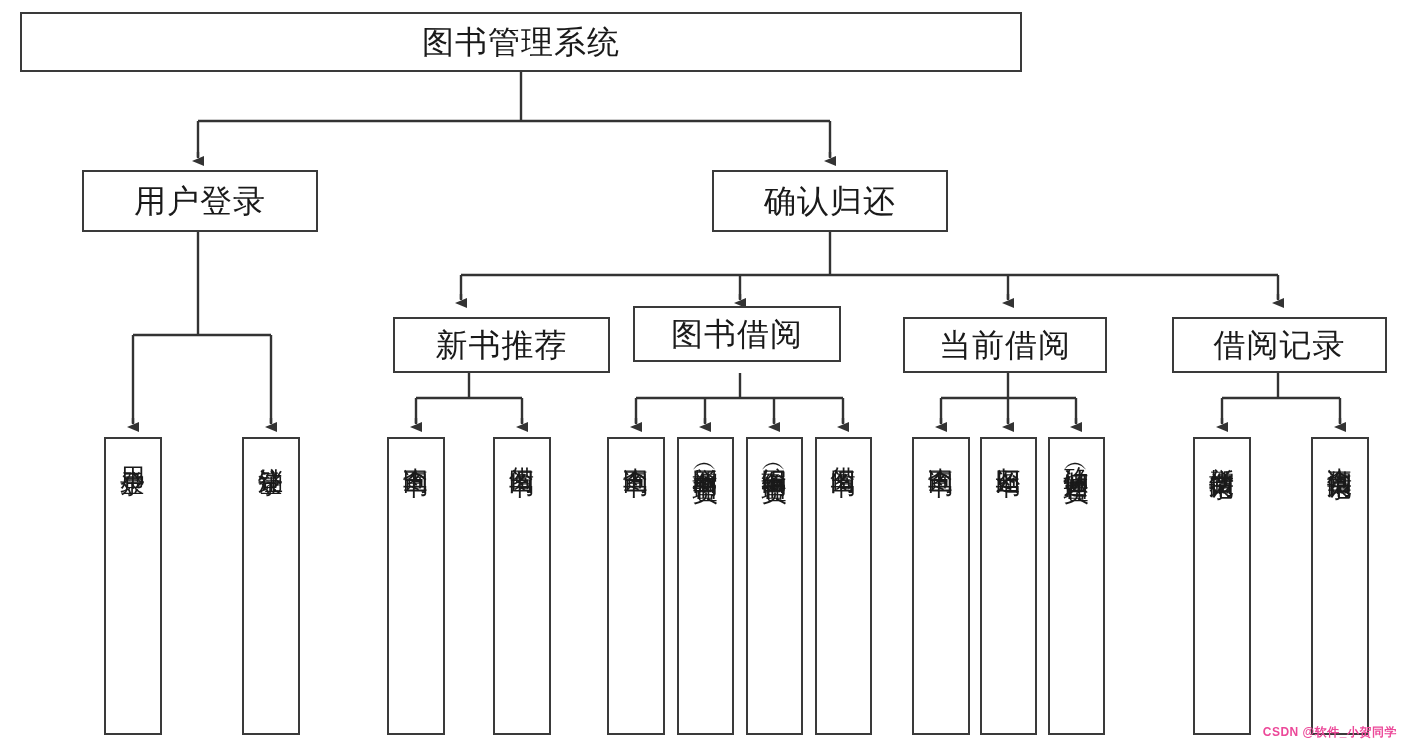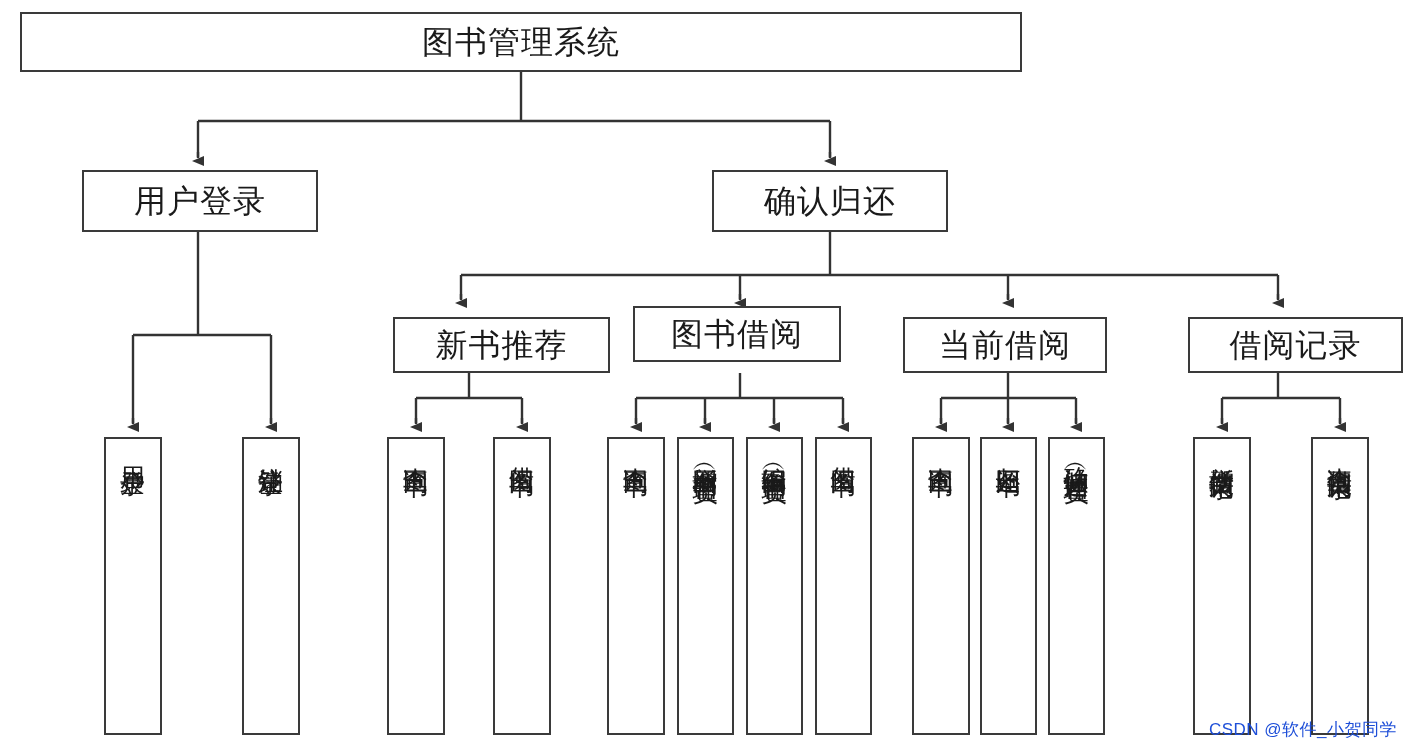--- a/index.html
+++ b/index.html
@@ -50,24 +50,25 @@
     text-orientation: upright;
     font-size: 25px;
     line-height: 1.28;
     letter-spacing: 2px;
     white-space: nowrap;
   }
   .watermark {
     position: absolute;
     right: 8px;
     bottom: 6px;
-    font-size: 17px;
-    color: #1d4ed8;
+    font-size: 12px;
+    color: #ec4899;
     letter-spacing: 0.5px;
     user-select: none;
+    font-weight: bold;
   }
 </style>
 </head>
 <body>
 
 <div id="canvas">
 
   <svg class="wires" viewBox="0 0 1405 747">
     <defs>
       <marker id="arr" markerWidth="10" markerHeight="12" refX="1" refY="6" orient="auto" markerUnits="userSpaceOnUse">
@@ -152,21 +153,21 @@
 
   <div class="node horiz" style="left:361px; top:317px; width:217px; height:56px;margin-left:32px;">
     <span>新书推荐</span>
   </div>
   <div class="node horiz" style="left:633px; top:306px; width:208px; height:56px;">
     <span>图书借阅</span>
   </div>
   <div class="node horiz" style="left:903px; top:317px; width:204px; height:56px;">
     <span>当前借阅</span>
   </div>
-  <div class="node horiz" style="left:1172px; top:317px; width:215px; height:56px;margin-left:16px;">
+  <div class="node horiz" style="left:1172px; top:317px; width:215px; height:56px;">
     <span>借阅记录</span>
   </div>
 
   <div class="node vert" style="left:104px; top:437px; width:58px; height:298px;">
     <span class="vlabel">用户登录</span>
   </div>
   <div class="node vert" style="left:242px; top:437px; width:58px; height:298px;">
     <span class="vlabel">注销登录</span>
   </div>
 

